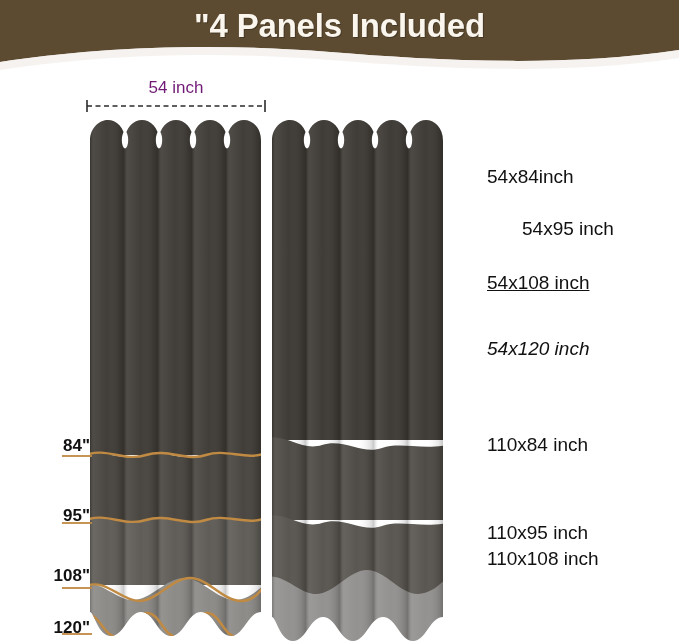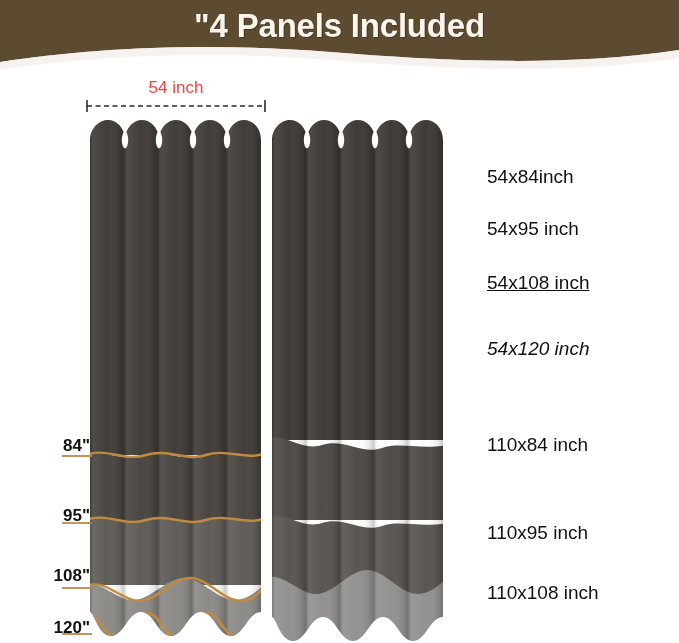--- a/index.html
+++ b/index.html
@@ -37,21 +37,21 @@
     text-shadow: 1px 1px 0 rgba(0,0,0,0.25);
   }
 
   
   #width-dim-label {
     position: absolute;
     left: 86px; top: 78px;
     width: 180px;
     text-align: center;
     font-size: 17px;
-    color: #ef4444;
+    color: #701a75;
   }
   #width-dim-line {
     position: absolute;
     left: 86px; top: 99px;
     width: 180px; height: 14px;
   }
 
   
   #stage {
     position: absolute;
@@ -250,19 +250,19 @@
   </g>
 </svg>
 </div>
 
 <div class="height-label" style="top:436px; left:20px; width:70px;">84"</div>
 <div class="height-label" style="top:506px; left:20px; width:70px;">95"</div>
 <div class="height-label" style="top:566px; left:12px; width:78px;">108"</div>
 <div class="height-label" style="top:618px; left:12px; width:78px;">120"</div>
 
 <div class="size-label" style="top:158px;margin-top:8px;">54x84inch</div>
-<div class="size-label" style="top:218px;">54x95 inch</div>
+<div class="size-label" style="top:218px;margin-left:35px;">54x95 inch</div>
 <div class="size-label" style="top:272px;text-decoration:underline;">54x108 inch</div>
 <div class="size-label" style="top:338px;font-style:italic;">54x120 inch</div>
 
 <div class="size-label" style="top:434px;">110x84 inch</div>
 <div class="size-label" style="top:522px;">110x95 inch</div>
-<div class="size-label" style="top:582px;">110x108 inch</div>
+<div class="size-label" style="top:548px;">110x108 inch</div>
 
 </body></html>

